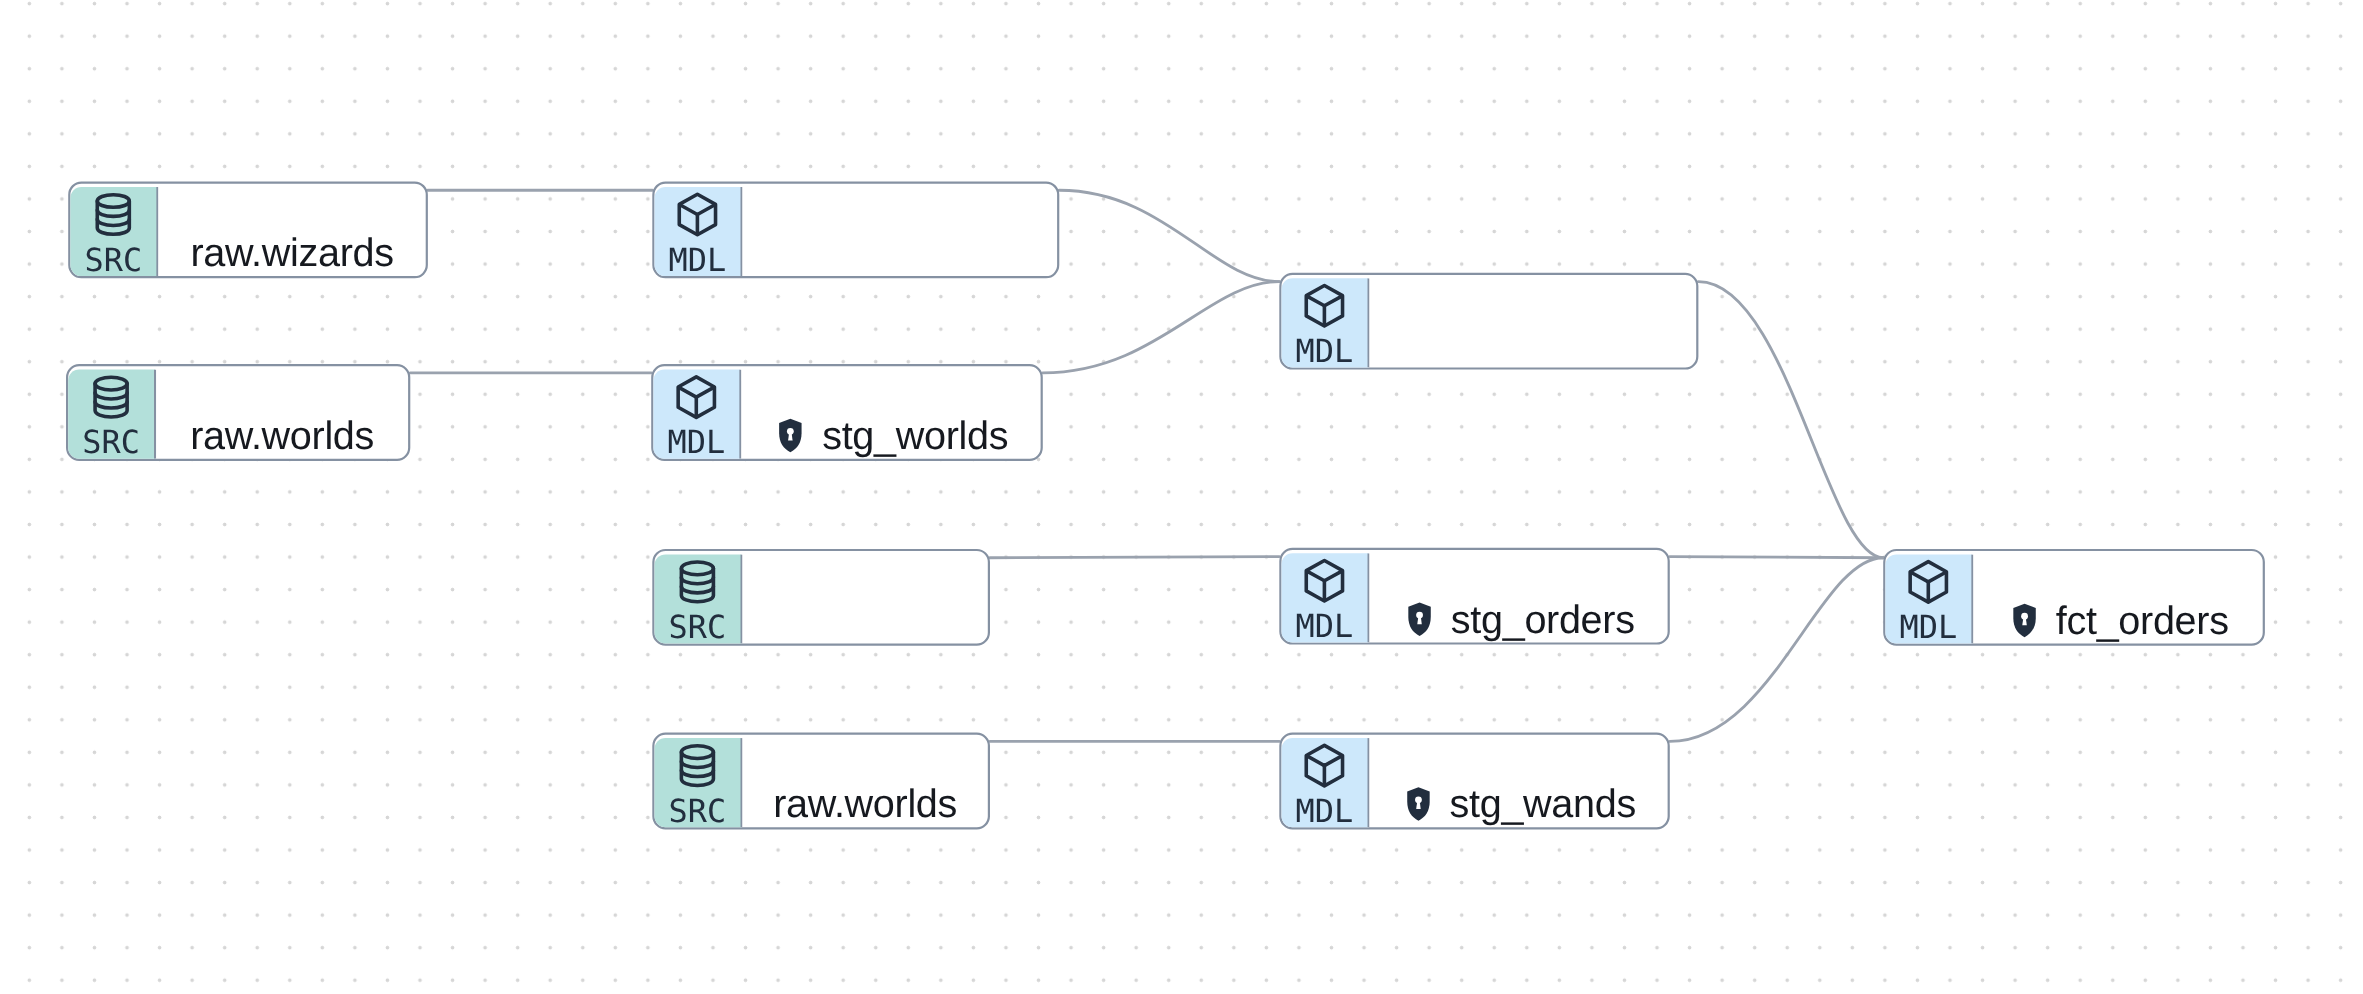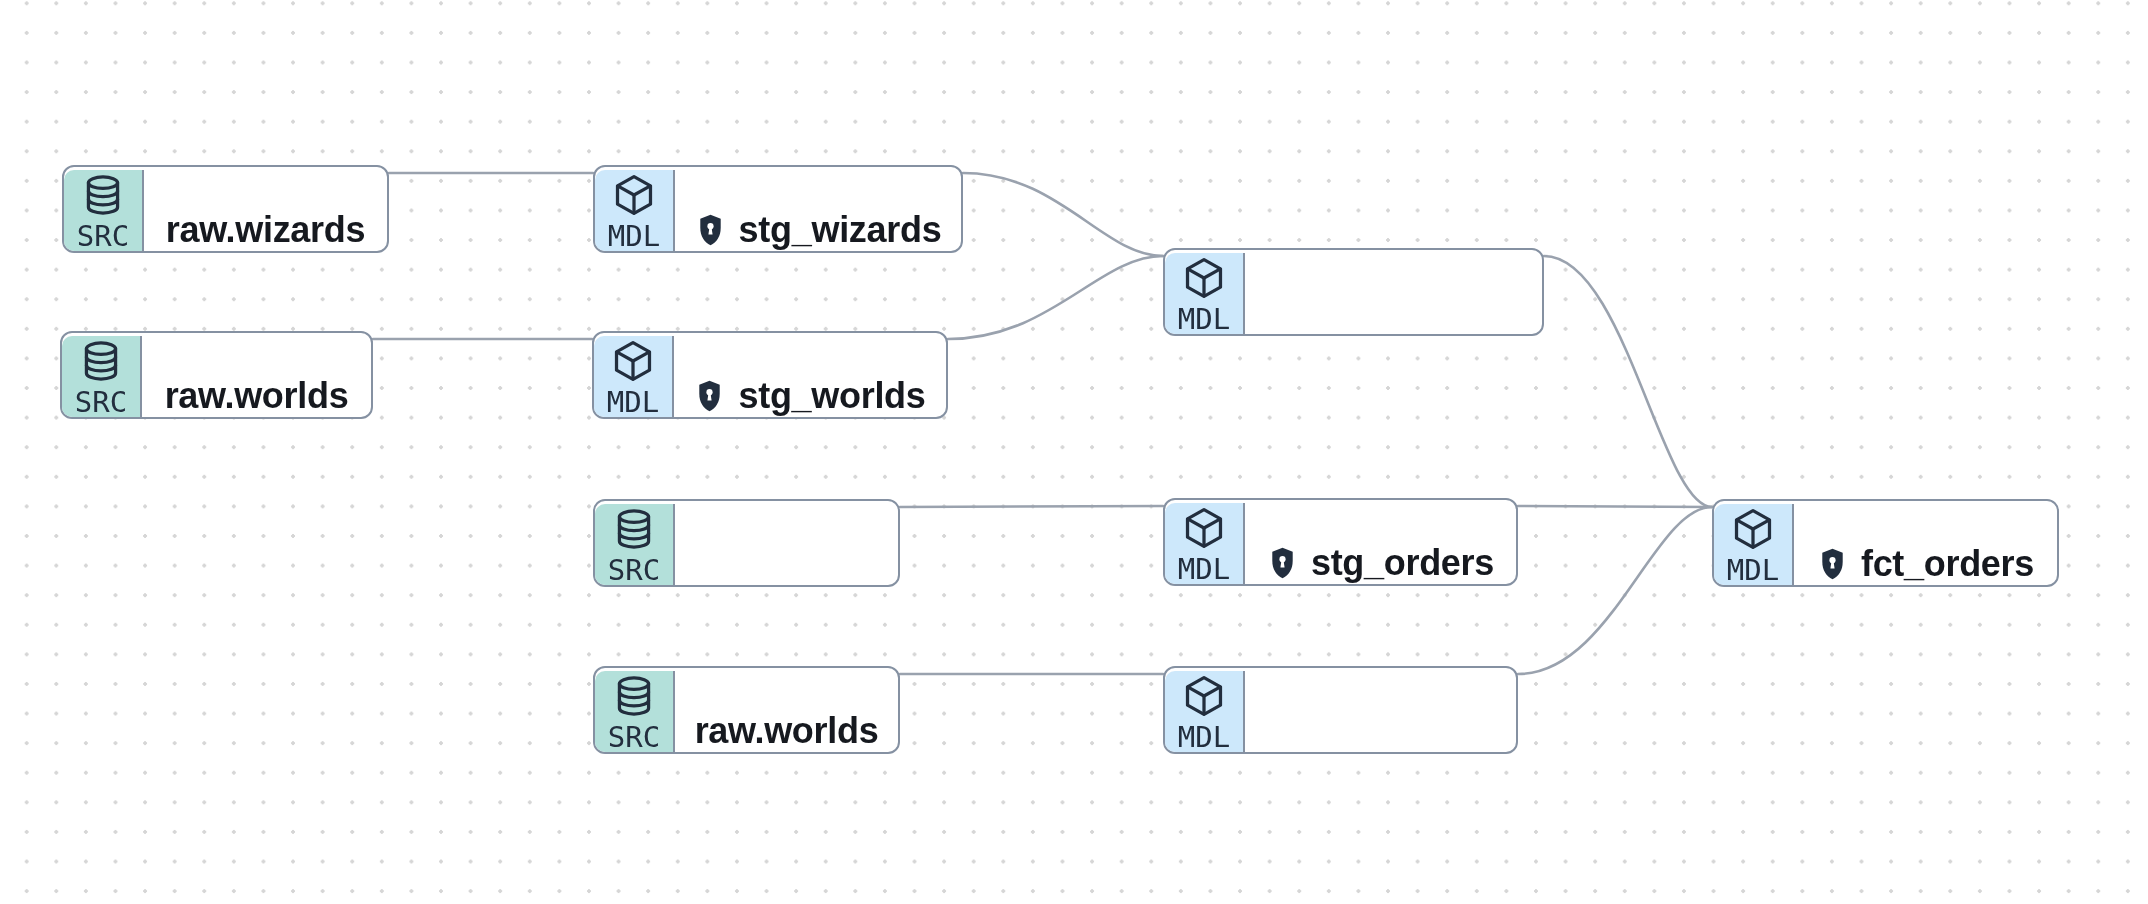--- a/index.html
+++ b/index.html
@@ -46,21 +46,21 @@
     font-family:"DejaVu Sans Mono", monospace;
     font-size:29px; line-height:1; color:var(--ink); letter-spacing:0px;
   }
   .body{
     flex:1 1 auto; display:flex; align-items:center; justify-content:center;
     gap:13px; padding:0 14px; overflow:hidden;
   }
   .shield{width:31px; height:34px; display:block; flex:0 0 auto;}
   .shield svg{width:31px; height:34px; display:block;}
   .label{
-    font-size:36px; color:var(--label); font-weight:700;
+    font-size:36px; color:var(--label); font-weight:400;
     white-space:nowrap; letter-spacing:-0.3px;
   }
 </style>
 </head>
 <body>
 
 <div class="canvas">
   <svg class="edge-layer" xmlns="http://www.w3.org/2000/svg">
       <path d="M389 173 L593 173"></path>
       <path d="M373 339 L592 339"></path>
@@ -94,30 +94,20 @@
     <div class="badge model">
       <span class="badge-icon">
             <svg viewBox="0 0 24 24" fill="none" stroke="#222e3e" stroke-width="1.7" stroke-linecap="round" stroke-linejoin="round">
               <path d="M12 2.4 L20.6 7.2 V16.8 L12 21.6 L3.4 16.8 V7.2 Z"></path>
               <path d="M3.7 7.4 L12 12 L20.3 7.4"></path>
               <path d="M12 12 V21.3"></path>
             </svg>
           </span>
       <span class="badge-label">MDL</span>
     </div>
-    <div class="body">
-      <span class="shield">
-            <svg viewBox="0 0 24 26">
-              <path fill="#222e3e" d="M12 1.2 L4.1 4.2 V11.4 C4.1 17.9 7.2 22.3 12 24.8 C16.8 22.3 19.9 17.9 19.9 11.4 V4.2 Z"></path>
-              <circle cx="12" cy="10" r="2.4" fill="#ffffff"></circle>
-              <path d="M11.1 11.4 h1.8 l0.7 5 h-3.2 Z" fill="#ffffff"></path>
-            </svg>
-          </span>
-      <span class="label">stg_wizards</span>
-    </div>
   </div>
       <div class="node" style="left: 60px; top: 287px; width: 313px;">
     <div class="badge source">
       <span class="badge-icon">
             <svg viewBox="0 0 24 24" fill="none" stroke="#222e3e" stroke-width="1.7" stroke-linecap="round" stroke-linejoin="round">
               <ellipse cx="12" cy="5.6" rx="7.6" ry="3"></ellipse>
               <path d="M4.4 5.6 v12.8 c0 1.66 3.4 3 7.6 3 s7.6 -1.34 7.6 -3 V5.6"></path>
               <path d="M4.4 9.9 c0 1.66 3.4 3 7.6 3 s7.6 -1.34 7.6 -3"></path>
               <path d="M4.4 14.2 c0 1.66 3.4 3 7.6 3 s7.6 -1.34 7.6 -3"></path>
             </svg>
@@ -219,20 +209,30 @@
     <div class="badge model">
       <span class="badge-icon">
             <svg viewBox="0 0 24 24" fill="none" stroke="#222e3e" stroke-width="1.7" stroke-linecap="round" stroke-linejoin="round">
               <path d="M12 2.4 L20.6 7.2 V16.8 L12 21.6 L3.4 16.8 V7.2 Z"></path>
               <path d="M3.7 7.4 L12 12 L20.3 7.4"></path>
               <path d="M12 12 V21.3"></path>
             </svg>
           </span>
       <span class="badge-label">MDL</span>
     </div>
+    <div class="body">
+      <span class="shield">
+            <svg viewBox="0 0 24 26">
+              <path fill="#222e3e" d="M12 1.2 L4.1 4.2 V11.4 C4.1 17.9 7.2 22.3 12 24.8 C16.8 22.3 19.9 17.9 19.9 11.4 V4.2 Z"></path>
+              <circle cx="12" cy="10" r="2.4" fill="#ffffff"></circle>
+              <path d="M11.1 11.4 h1.8 l0.7 5 h-3.2 Z" fill="#ffffff"></path>
+            </svg>
+          </span>
+      <span class="label">stg_wands</span>
+    </div>
   </div>
       <div class="node" style="left: 1712px; top: 455px; width: 347px;">
     <div class="badge model">
       <span class="badge-icon">
             <svg viewBox="0 0 24 24" fill="none" stroke="#222e3e" stroke-width="1.7" stroke-linecap="round" stroke-linejoin="round">
               <path d="M12 2.4 L20.6 7.2 V16.8 L12 21.6 L3.4 16.8 V7.2 Z"></path>
               <path d="M3.7 7.4 L12 12 L20.3 7.4"></path>
               <path d="M12 12 V21.3"></path>
             </svg>
           </span>

